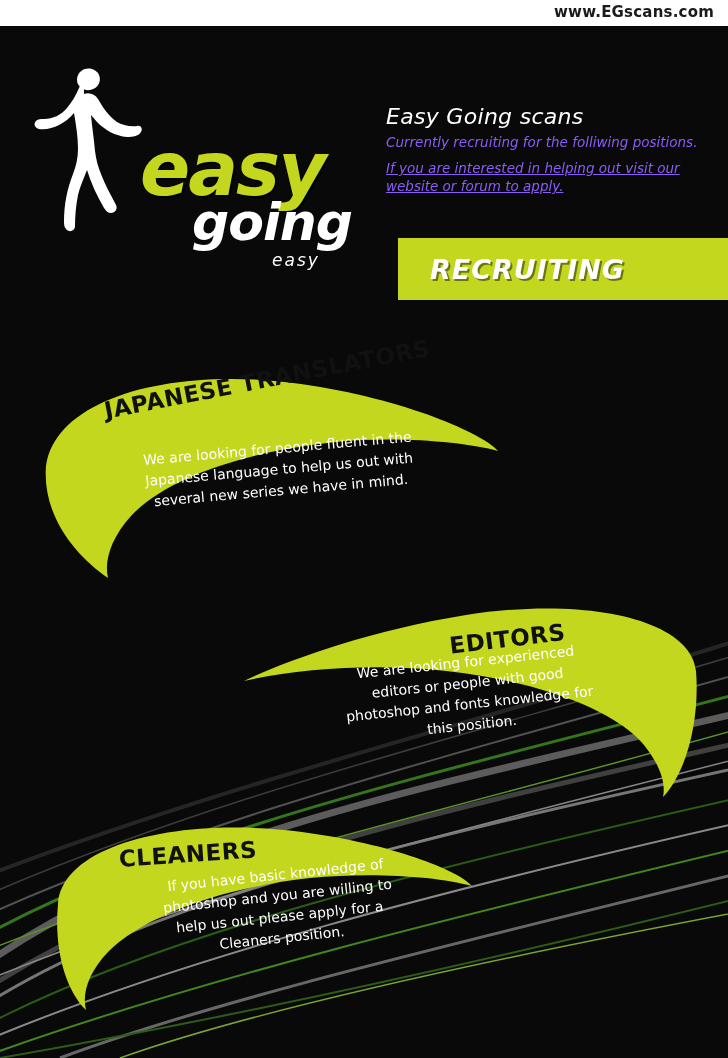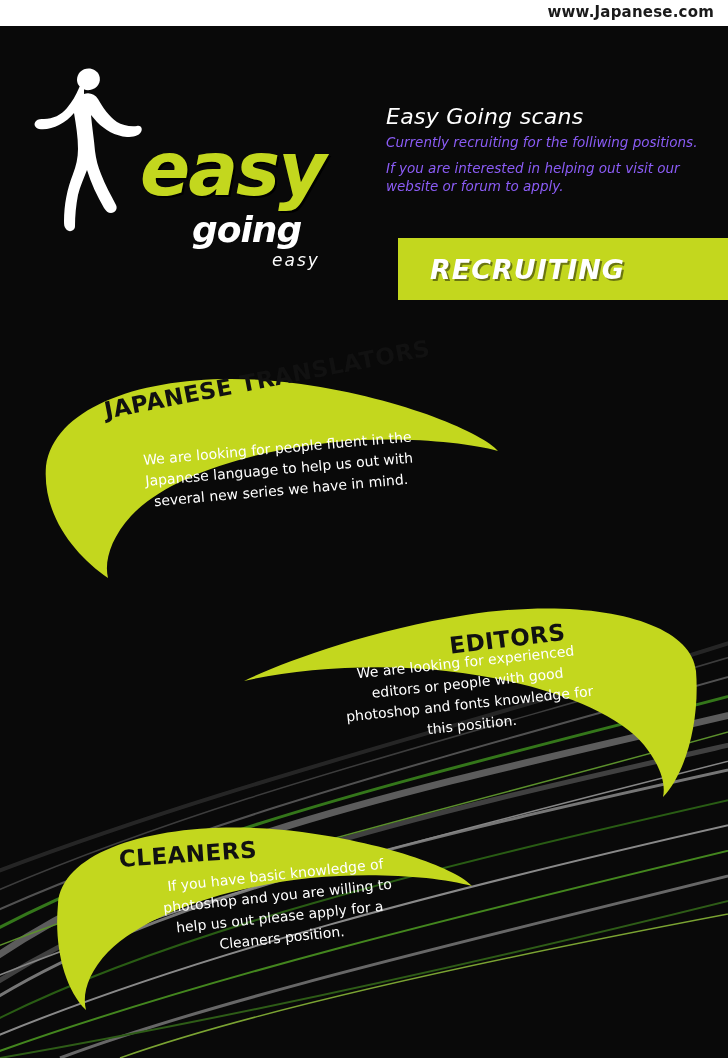--- a/index.html
+++ b/index.html
@@ -66,23 +66,23 @@
     font-size: 74px;
     font-weight: bold;
     font-style: italic;
     color: #c3d71e;
     letter-spacing: -2px;
     text-shadow: 2px 2px 0 #000;
     text-align: right;
   }
   .logo-going {
     position: absolute;
-    left: 170px; top: 145px;
-    font-family: "DejaVu Sans", sans-serif;
-    font-size: 36px;
+    left: 170px; top: 128px;
+    font-family: "DejaVu Sans", sans-serif;
+    font-size: 52px;
     font-weight: bold;
     font-style: italic;
     color: #ffffff;
     letter-spacing: -1px;
   }
   .logo-scans {
     position: absolute;
     left: 250px; top: 186px;
     font-family: "DejaVu Sans", sans-serif;
     font-size: 17px;
@@ -107,21 +107,21 @@
     margin-bottom: 4px;
     letter-spacing: 0.3px;
   }
   .intro p {
     font-family: "DejaVu Sans", sans-serif;
     font-size: 13.5px;
     font-style: italic;
     line-height: 18px;
     color: #8b5cf6;
   }
-  .intro p.second { margin-top: 8px; }
+  .intro p.second { margin-top: 8px; text-decoration: underline; }
 
   
   .recruit-banner {
     position: absolute;
     left: 398px; top: 212px;
     width: 338px; height: 62px;
     background: #c3d71e;
     display: flex;
     align-items: center;
   }
@@ -199,21 +199,21 @@
     transform: rotate(-6deg);
     transform-origin: left top;
   }
 </style>
 </head>
 <body>
 
 <div id="page">
 
   <div class="topbar">
-    <div class="url">www.Japanese.com</div>
+    <div class="url">www.EGscans.com</div>
   </div>
 
   <div class="canvas">
 
     <svg class="bg-lines" viewBox="0 0 728 520" preserveAspectRatio="none">
       <g fill="none" stroke-width="2" opacity="0.85">
         <path d="M-20,430 C160,300 420,250 760,170" stroke="#6b6b6b" stroke-width="7"></path>
         <path d="M-20,455 C170,330 430,275 760,200" stroke="#4a4a4a" stroke-width="5"></path>
         <path d="M-20,400 C180,290 440,235 760,150" stroke="#3c8a1e" stroke-width="3"></path>
         <path d="M-20,470 C150,360 420,300 760,225" stroke="#8a8a8a" stroke-width="3"></path>

